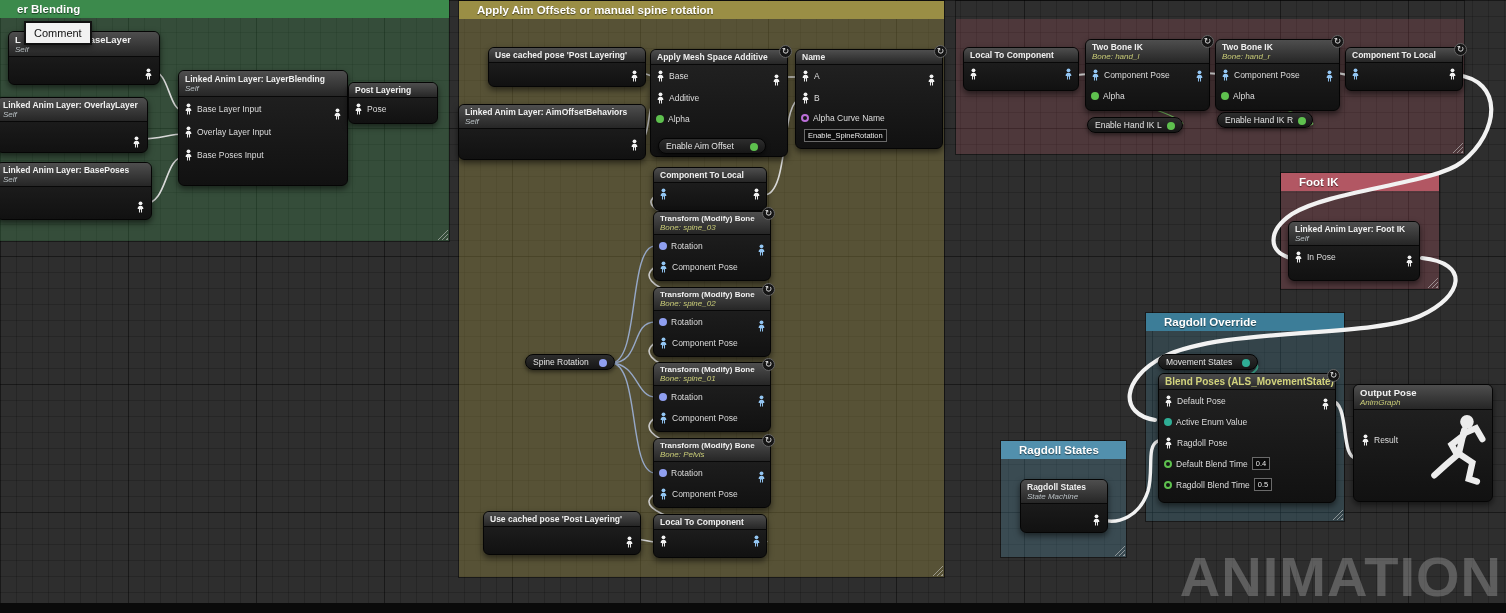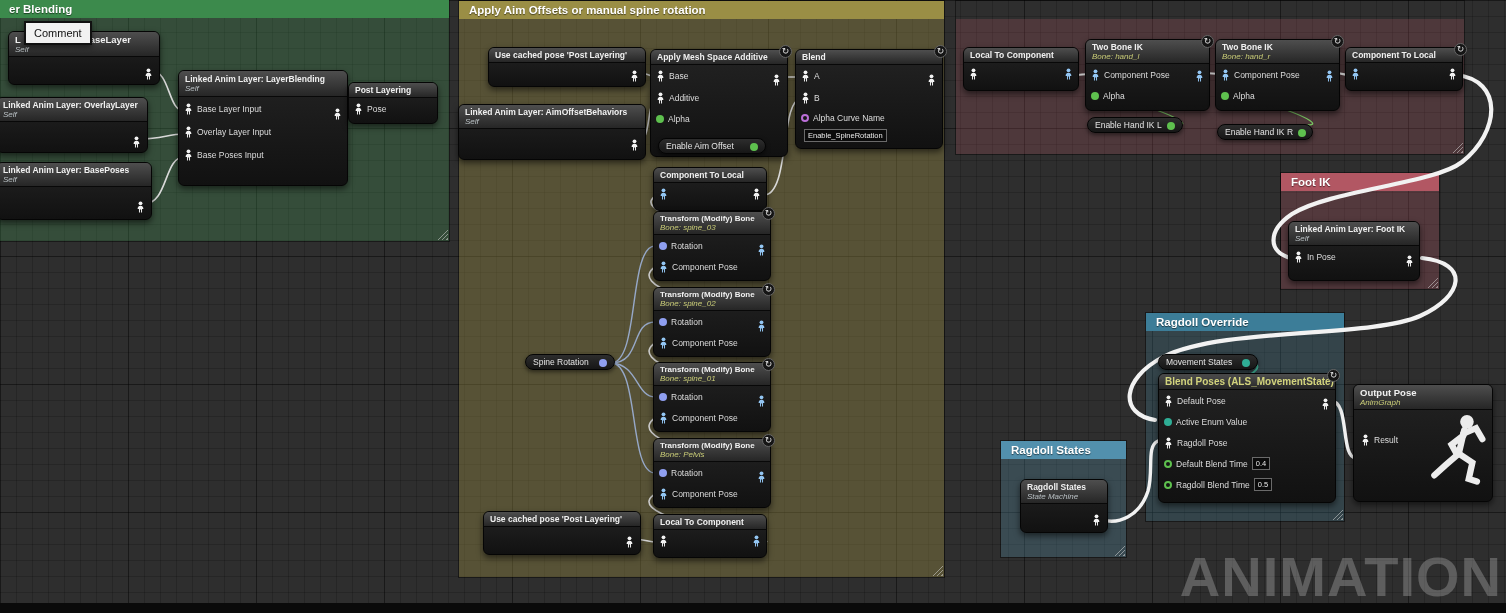--- a/index.html
+++ b/index.html
@@ -5,21 +5,21 @@
 *{margin:0;padding:0;box-sizing:border-box}
 body{background:#1b1b1b;font-family:"Liberation Sans",sans-serif}
 .canvas{position:relative;width:1506px;height:613px;overflow:hidden;background-color:#2e2e2e;
  background-image:
   linear-gradient(rgba(0,0,0,.18) 1px,transparent 1px),
   linear-gradient(90deg,rgba(0,0,0,.18) 1px,transparent 1px),
   linear-gradient(rgba(0,0,0,.32) 1px,transparent 1px),
   linear-gradient(90deg,rgba(0,0,0,.32) 1px,transparent 1px);
  background-size:16px 16px,16px 16px,128px 128px,128px 128px}
 .comment{position:absolute;z-index:1;border:1px solid rgba(0,0,0,.45)}
-.chead{height:18px;display:flex;align-items:center;padding:0 10px;font-size:11.5px;font-weight:bold;color:#fff;text-shadow:0 1px 1px rgba(0,0,0,.55);white-space:nowrap}
+.chead{height:18px;display:flex;align-items:center;padding:0 18px;font-size:11.5px;font-weight:bold;color:#fff;text-shadow:0 1px 1px rgba(0,0,0,.55);white-space:nowrap}
 .cbody{position:absolute;left:0;right:0;top:18px;bottom:0}
 .wires{position:absolute;inset:0;z-index:4;pointer-events:none}
 .node{position:absolute;z-index:10;background:linear-gradient(#232323,#111);border:1px solid #050505;border-radius:6px;box-shadow:0 3px 6px rgba(0,0,0,.55);color:#dcdcdc}
 .nhead{background:linear-gradient(#4e4e4e,#262626);border-bottom:1px solid #080808;border-radius:5px 5px 0 0;padding:2px 6px}
 .ntitle{font-size:9.5px;font-weight:bold;color:#f0f0f0;white-space:nowrap}
 .ntitle.sm{font-size:8.5px}
 .ntitle.olv{color:#d2d37c}
 .nsub{font-size:8px;font-style:italic;color:#b9c0c4;white-space:nowrap}
 .nsub.olv{color:#c9cc77}
 .prow{display:flex;align-items:center;gap:4px;padding:4px 5px;font-size:8.5px;color:#ddd;white-space:nowrap;height:21px}
@@ -256,21 +256,21 @@
         </svg></span>
     <span class="badge">↻</span>
   </div>
   <div class="pill" style="left:658px;top:138px;width:108px">
       <span>Enable Aim Offset</span>
       <span class="dot green" style="margin-left:auto"></span>
     </div>
 
   <div class="node" style="left:795px;top:49px;width:148px;height:100px">
     <div class="nhead">
-        <div class="ntitle sm">Blend</div>
+        <div class="ntitle sm">Name</div>
       </div>
     <div class="prow" style="height:22px">
         <svg class="pp white" viewBox="0 0 10 13">
           <circle cx="5" cy="2.4" r="2.1"></circle>
           <path d="M5 5C7.3 5 8.2 6.7 8.2 8.6L6.7 8.6 6.7 12.7 5.6 12.7 5.6 9.4 4.4 9.4 4.4 12.7 3.3 12.7 3.3 8.6 1.8 8.6C1.8 6.7 2.7 5 5 5Z"></path>
         </svg>
         <span>A</span>
       </div>
     <div class="prow" style="height:22px">
         <svg class="pp white" viewBox="0 0 10 13">
@@ -490,21 +490,21 @@
     <div class="prow">
         <span class="dot green"></span>
         <span>Alpha</span>
       </div>
     <span class="outpin blue" style="right:5px;top:28px"><svg class="pp" viewBox="0 0 10 13">
           <circle cx="5" cy="2.4" r="2.1"></circle>
           <path d="M5 5C7.3 5 8.2 6.7 8.2 8.6L6.7 8.6 6.7 12.7 5.6 12.7 5.6 9.4 4.4 9.4 4.4 12.7 3.3 12.7 3.3 8.6 1.8 8.6C1.8 6.7 2.7 5 5 5Z"></path>
         </svg></span>
     <span class="badge">↻</span>
   </div>
-  <div class="pill" style="left:1217px;top:124px;width:96px">
+  <div class="pill" style="left:1217px;top:112px;width:96px">
       <span>Enable Hand IK R</span>
       <span class="dot green" style="margin-left:auto"></span>
     </div>
 
   <div class="node" style="left:1345px;top:47px;width:118px;height:44px">
     <div class="nhead">
         <div class="ntitle sm">Component To Local</div>
       </div>
     <div class="prow" style="justify-content:space-between">
         <svg class="pp blue" viewBox="0 0 10 13">

